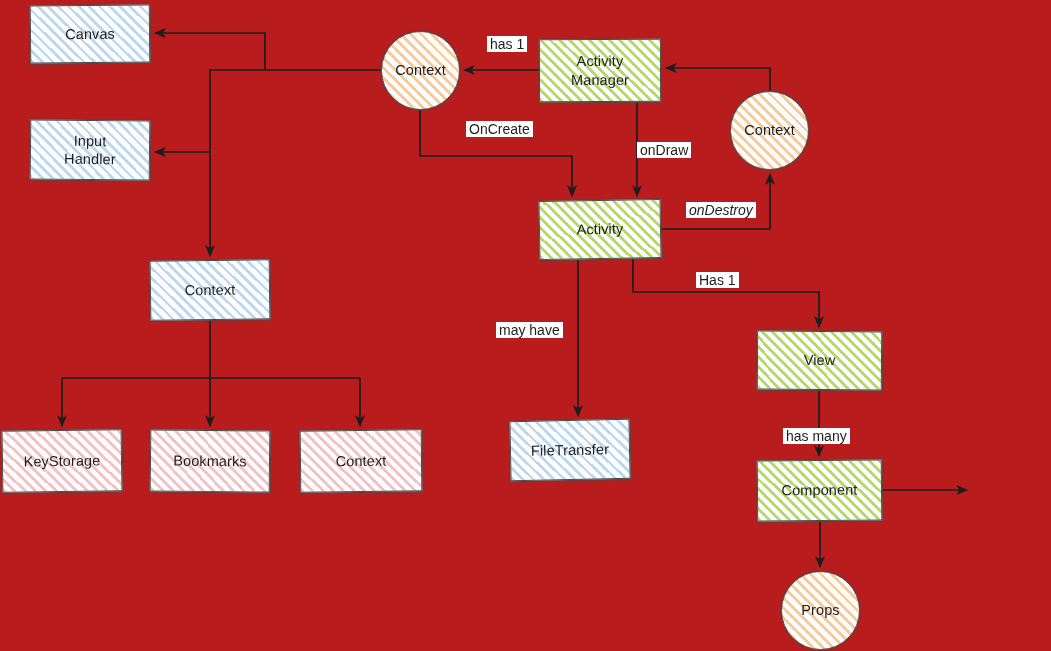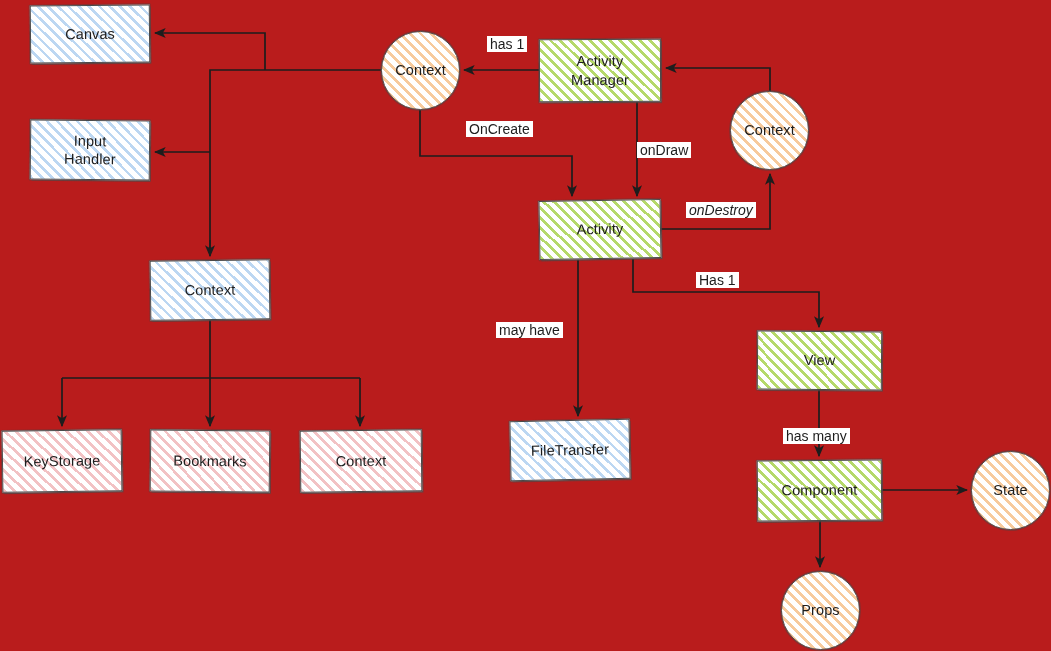--- a/index.html
+++ b/index.html
@@ -212,23 +212,20 @@
   </div>
 
   <div class="node rect fill-green" style="left:757px;top:331px;width:125px;height:59px;transform:rotate(0.4deg);">
     <span class="node-label">View</span>
   </div>
 
   <div class="node rect fill-green" style="left:757px;top:460px;width:125px;height:61px;transform:rotate(-0.5deg);">
     <span class="node-label">Component</span>
   </div>
 
-  <div class="node circle fill-orange" style="left:971px;top:451px;width:79px;height:79px;">
-    <span class="node-label">State</span>
-  </div>
 
   <div class="node circle fill-orange" style="left:781px;top:571px;width:79px;height:79px;">
     <span class="node-label">Props</span>
   </div>
 
   <div class="edge-label" style="left:487px;top:36px;">has 1</div>
 
   <div class="edge-label" style="left:466px;top:121px;text-align:center;">OnCreate</div>
 
   <div class="edge-label" style="left:637px;top:142px;">onDraw</div>

